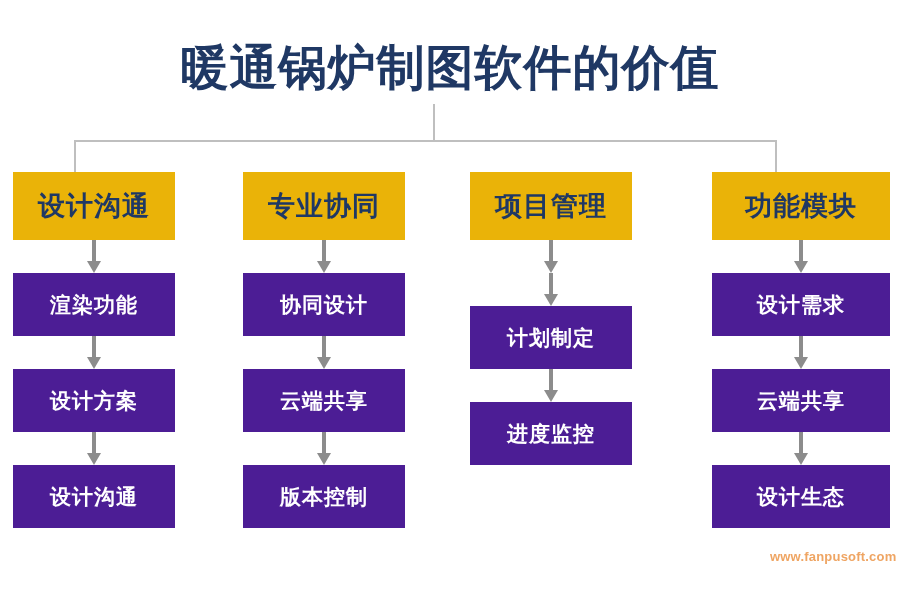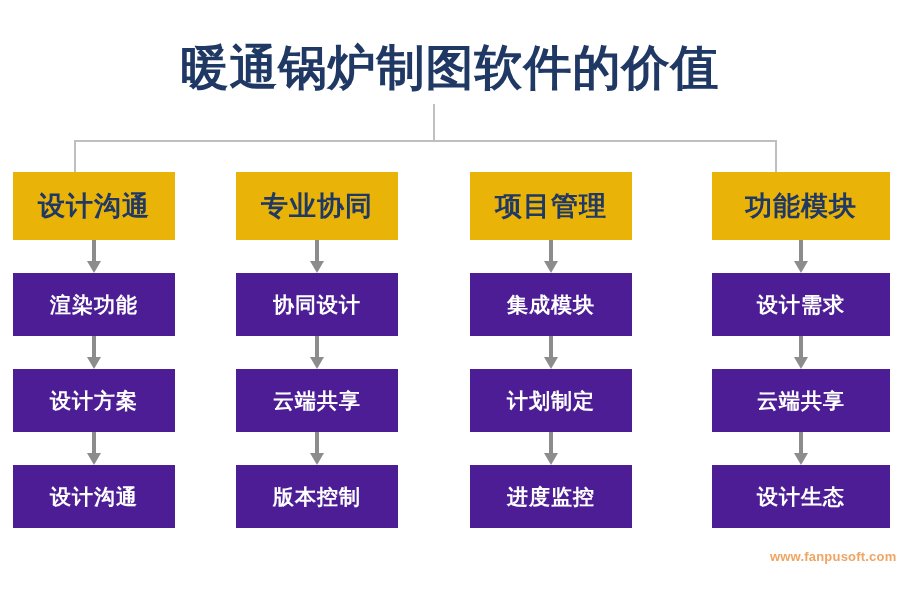--- a/index.html
+++ b/index.html
@@ -66,21 +66,21 @@
     height: 33px;
   }
 
   
   .column {
     position: absolute;
     top: 172px;
     width: 162px;
   }
   #col-0 { left: 13px; }
-  #col-1 { left: 236px; }
+  #col-1 { left: 243px; }
   #col-2 { left: 470px; }
   #col-3 { left: 712px; width: 178px; }
 
   .header-box {
     width: 100%;
     height: 68px;
     background: #eab308;
     display: flex;
     align-items: center;
     justify-content: center;
@@ -249,23 +249,20 @@
   </div>
 
   <div class="column" id="col-2">
     <div class="header-box">
       <span class="label">项目管理</span>
     </div>
     <div class="arrow">
       <div class="shaft"></div>
       <div class="head"></div>
     </div>
-    <div class="node-box">
-      <span class="label">集成模块</span>
-    </div>
     <div class="arrow">
       <div class="shaft"></div>
       <div class="head"></div>
     </div>
     <div class="node-box">
       <span class="label">计划制定</span>
     </div>
     <div class="arrow">
       <div class="shaft"></div>
       <div class="head"></div>

